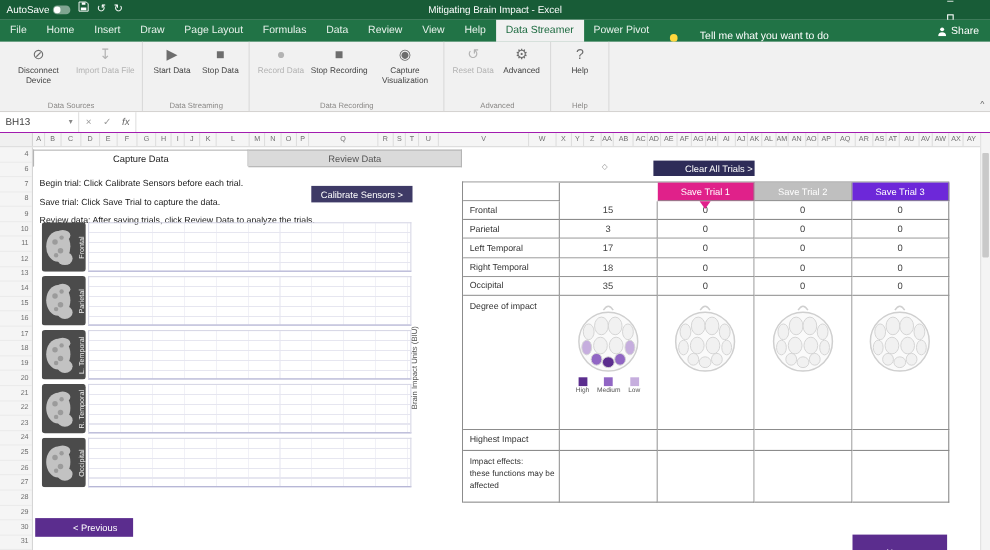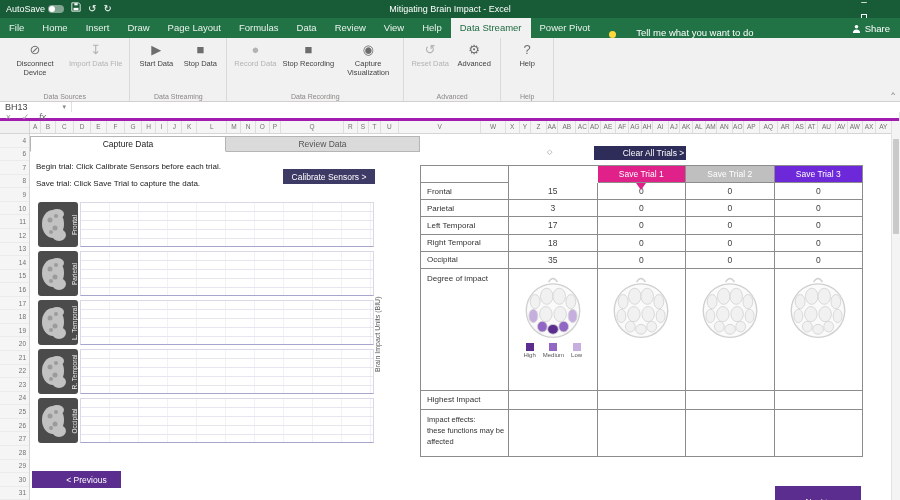--- a/index.html
+++ b/index.html
@@ -29,21 +29,21 @@
 #ribbon-groups{display:flex;height:100%;}
 .rgroup{position:relative;display:flex;align-items:flex-start;padding:3px 4px 11px;border-right:1px solid #dadada;}
 .rbuttons{display:flex;}
 .rbtn{display:flex;flex-direction:column;align-items:center;min-width:44px;max-width:62px;padding:1px 3px;text-align:center;}
 .rbtn .ricon{font-size:13px;line-height:16px;color:#6d6d6d;height:18px;}
 .rbtn .rlabel{font-size:7.5px;line-height:8.5px;color:#444;}
 .rbtn.disabled .ricon,.rbtn.disabled .rlabel{color:#b3b3b3;}
 .gname{position:absolute;bottom:1px;left:0;right:0;text-align:center;font-size:7px;color:#8a8886;}
 .collapse{position:absolute;right:5px;bottom:2px;font-size:8px;color:#666;}
 
-.formulabar{position:absolute;top:102px;left:0;right:0;height:19px;background:#fff;border-bottom:3px solid #a21caf;display:flex;align-items:stretch;font-size:9px;color:#444;flex-direction:column;}
+.formulabar{position:absolute;top:102px;left:0;right:0;height:19px;background:#fff;border-bottom:1px solid #a21caf;display:flex;align-items:stretch;font-size:9px;color:#444;}
 .namebox{width:72px;display:flex;align-items:center;justify-content:space-between;padding:0 5px;border-right:1px solid #e0e0e0;}
 .caret{font-size:7px;color:#888;}
 .fbtns{display:flex;align-items:center;border-right:1px solid #e0e0e0;}
 .fbtn{width:17px;text-align:center;color:#9a9a9a;}
 .fbtn.fx{font-style:italic;color:#6a6a6a;}
 .finput{flex:1;}
 
 .sheetwrap{position:absolute;top:121px;left:0;right:0;bottom:0;}
 .colheaders{position:absolute;top:0;left:0;right:9px;height:13px;display:flex;background:#f5f5f5;border-bottom:1px solid #d5d5d5;overflow:hidden;}
 .corner{width:30px;flex:none;background:#f0f0f0;border-right:1px solid #d5d5d5;}
@@ -312,20 +312,21 @@
         <div class="rowh">31</div>
       </div>
 
     <div class="canvas">
       <div class="sheettab" id="tab-capture">Capture Data</div>
       <div class="sheettab" id="tab-review">Review Data</div>
 
       <div class="instructions">
         <p>Begin trial: Click Calibrate Sensors before each trial.</p>
         <p>Save trial: Click Save Trial to capture the data.</p>
+        <p>Review data: After saving trials, click Review Data to analyze the trials.</p>
       </div>
 
       <div class="btn" id="calibrate-btn" style="background: rgb(62, 58, 102);">Calibrate Sensors &gt;</div>
       <span class="sparkle">◇</span>
       <div class="btn" id="clear-btn" style="background: rgb(46, 44, 88);">Clear All Trials &gt;</div>
 
       <div id="charts">
           <div class="chartblock">
             <div class="chartlabel">
               <svg width="40" height="45" viewBox="0 0 40 45">

